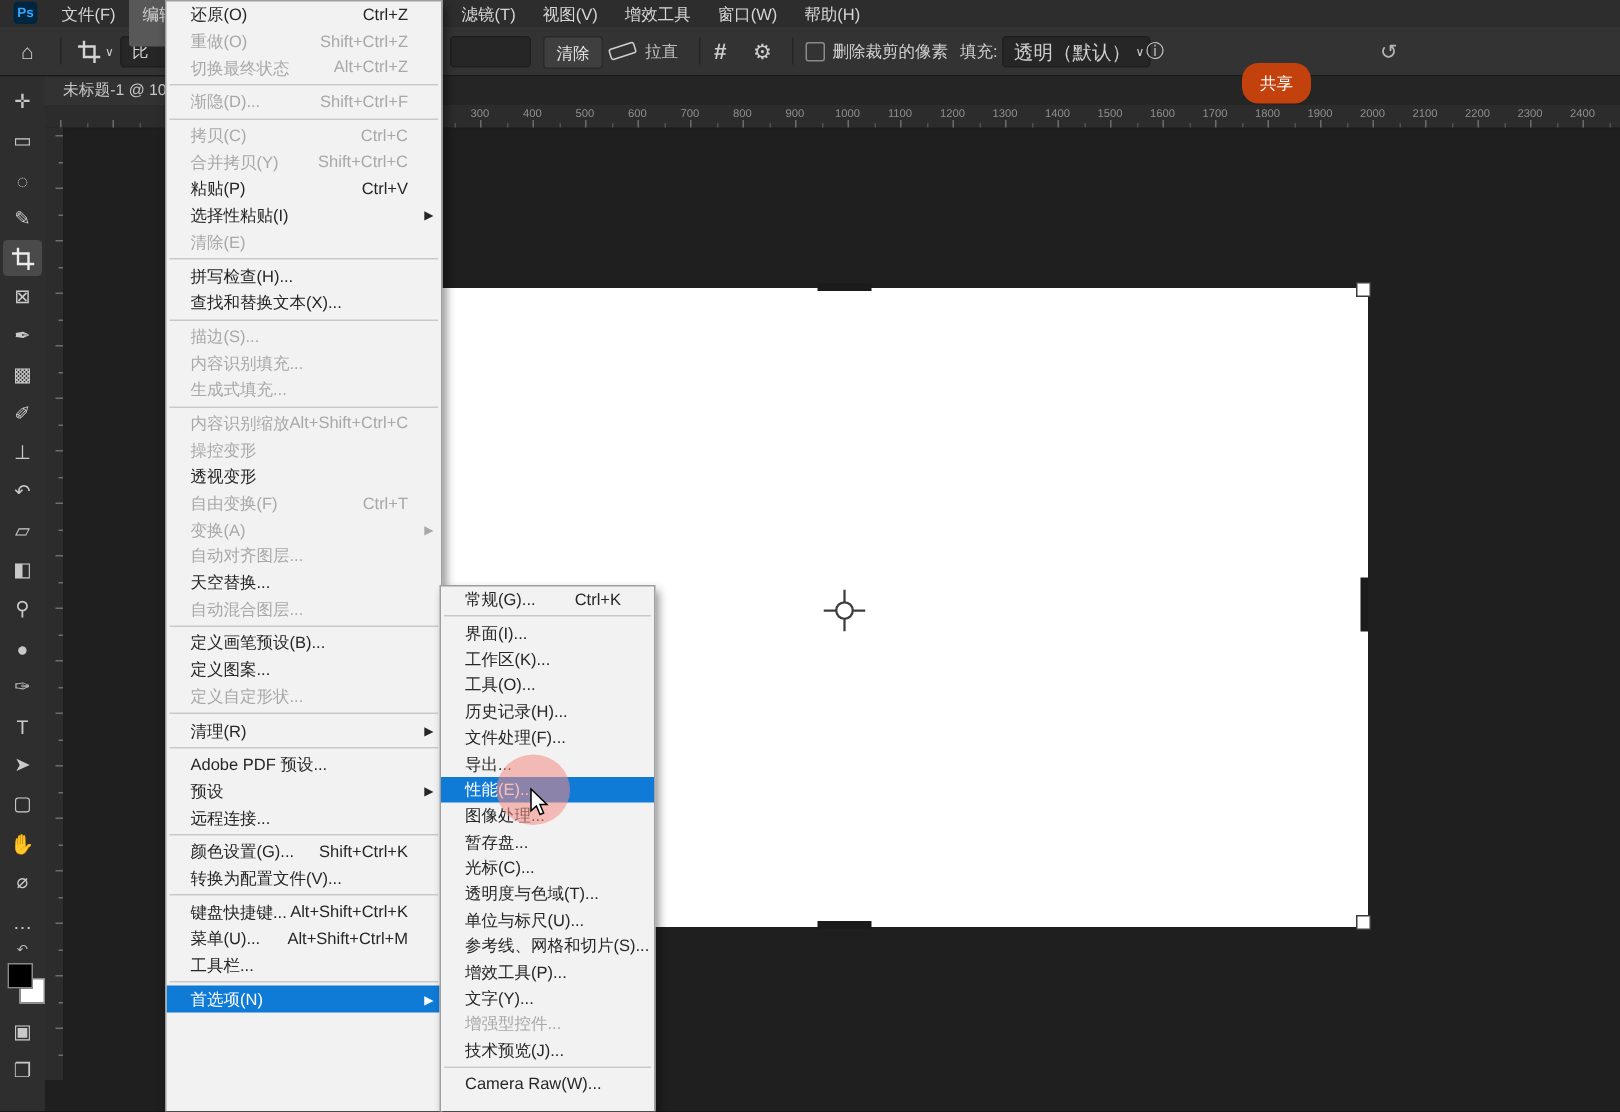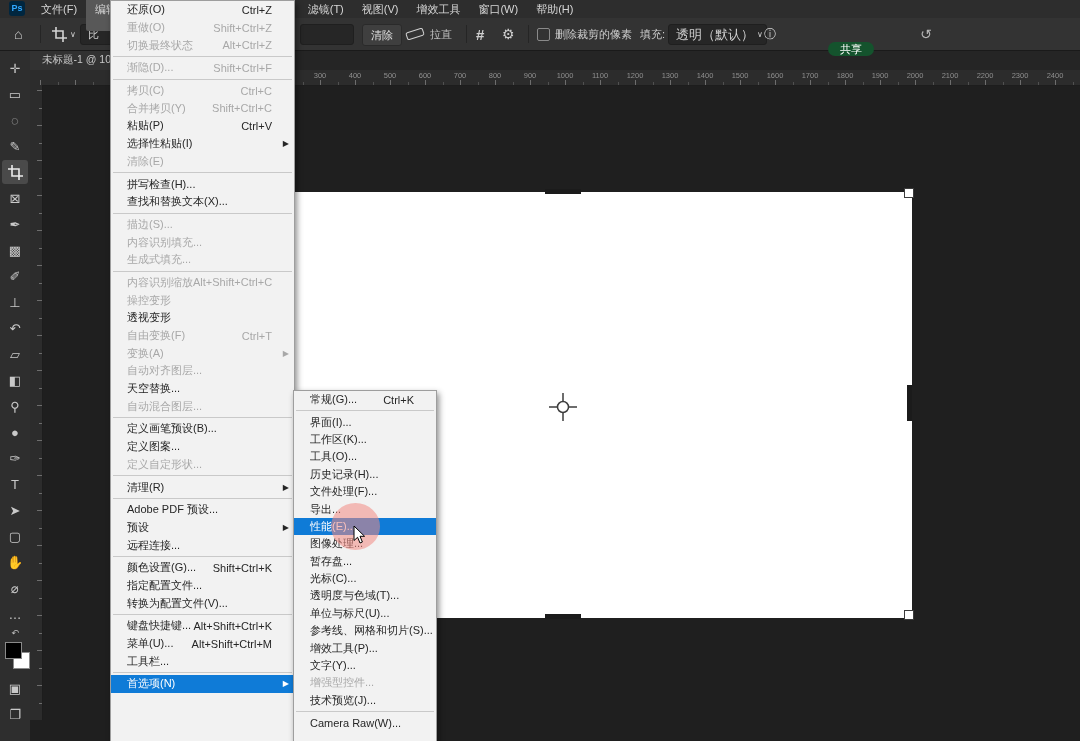--- a/index.html
+++ b/index.html
@@ -18,21 +18,21 @@
   #optionsbar{position:absolute;left:0;top:18px;width:1080px;height:32px;background:#333333;
               border-bottom:1px solid #1a1a1a;z-index:9;color:#cfcfcf;font-size:11px;}
   .ob{position:absolute;top:0;height:32px;display:flex;align-items:center;color:#cfcfcf;}
   .ob-home{left:14px;font-size:14px;}
   .ob-sep{position:absolute;top:7px;width:1px;height:18px;background:#252525;}
   .ob-box{position:absolute;top:6px;height:19px;background:#262626;border:1px solid #1f1f1f;border-radius:3px;}
   .ob-btn{position:absolute;top:6px;height:20px;background:#3f3f3f;border:1px solid #2a2a2a;border-radius:3px;
           color:#e2e2e2;font-size:11px;display:flex;align-items:center;padding:0 8px;}
   .ob-label{white-space:nowrap;}
   .checkbox{width:11px;height:11px;border:1px solid #8a8a8a;border-radius:2px;background:transparent;}
-  .share-btn{position:absolute;left:828px;top:24px;width:46px;height:14px;background:#14532d;border-radius:11px;
+  .share-btn{position:absolute;left:828px;top:24px;width:46px;height:27px;background:#c2410c;border-radius:11px;
              color:#fff;font-size:11px;display:flex;align-items:center;justify-content:center;}
   .level-icon{width:16px;height:6px;border:1px solid #cfcfcf;border-radius:2px;transform:rotate(-18deg);}
   
   #tabbar{position:absolute;left:30px;top:50px;width:1050px;height:20px;background:#252525;z-index:3;}
   #doc-tab{position:absolute;left:0;top:0;width:250px;height:20px;background:#323232;color:#c8c8c8;
            font-size:10.5px;display:flex;align-items:center;padding-left:12px;}
   
   #hruler{position:absolute;left:42px;top:70px;width:1038px;height:15px;background:#2c2c2c;
           border-bottom:1px solid #1d1d1d;z-index:3;}
   #ruler-corner{position:absolute;left:30px;top:70px;width:12px;height:15px;background:#2c2c2c;z-index:3;}
@@ -422,23 +422,20 @@
       </div>
       <div class="mrow normal">
         <span class="ml">远程连接...</span>
       </div>
       <div class="msep"></div>
       <div class="mrow normal">
         <span class="ml">颜色设置(G)...</span>
         <span class="ms">Shift+Ctrl+K</span>
       </div>
       <div class="mrow normal">
-        <span class="ml">指定配置文件...</span>
-      </div>
-      <div class="mrow normal">
         <span class="ml">转换为配置文件(V)...</span>
       </div>
       <div class="msep"></div>
       <div class="mrow normal">
         <span class="ml">键盘快捷键...</span>
         <span class="ms">Alt+Shift+Ctrl+K</span>
       </div>
       <div class="mrow normal">
         <span class="ml">菜单(U)...</span>
         <span class="ms">Alt+Shift+Ctrl+M</span>

